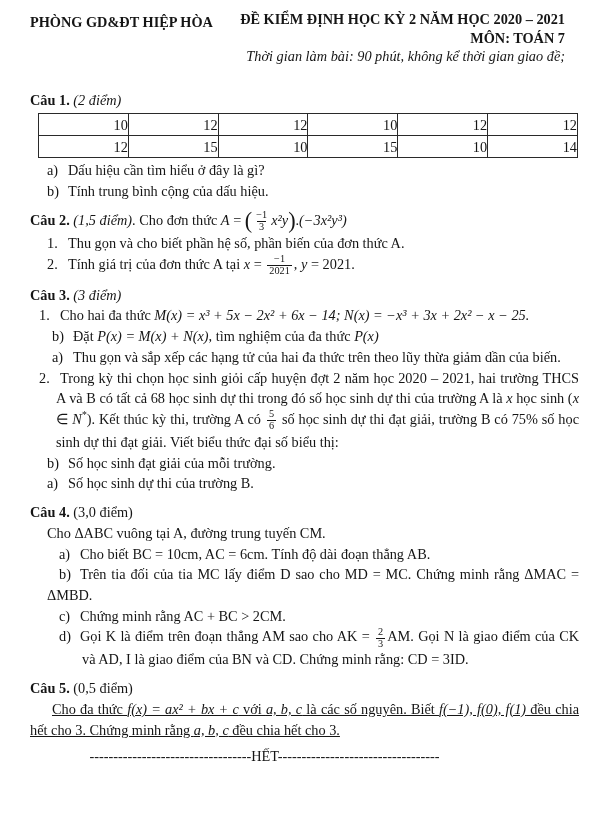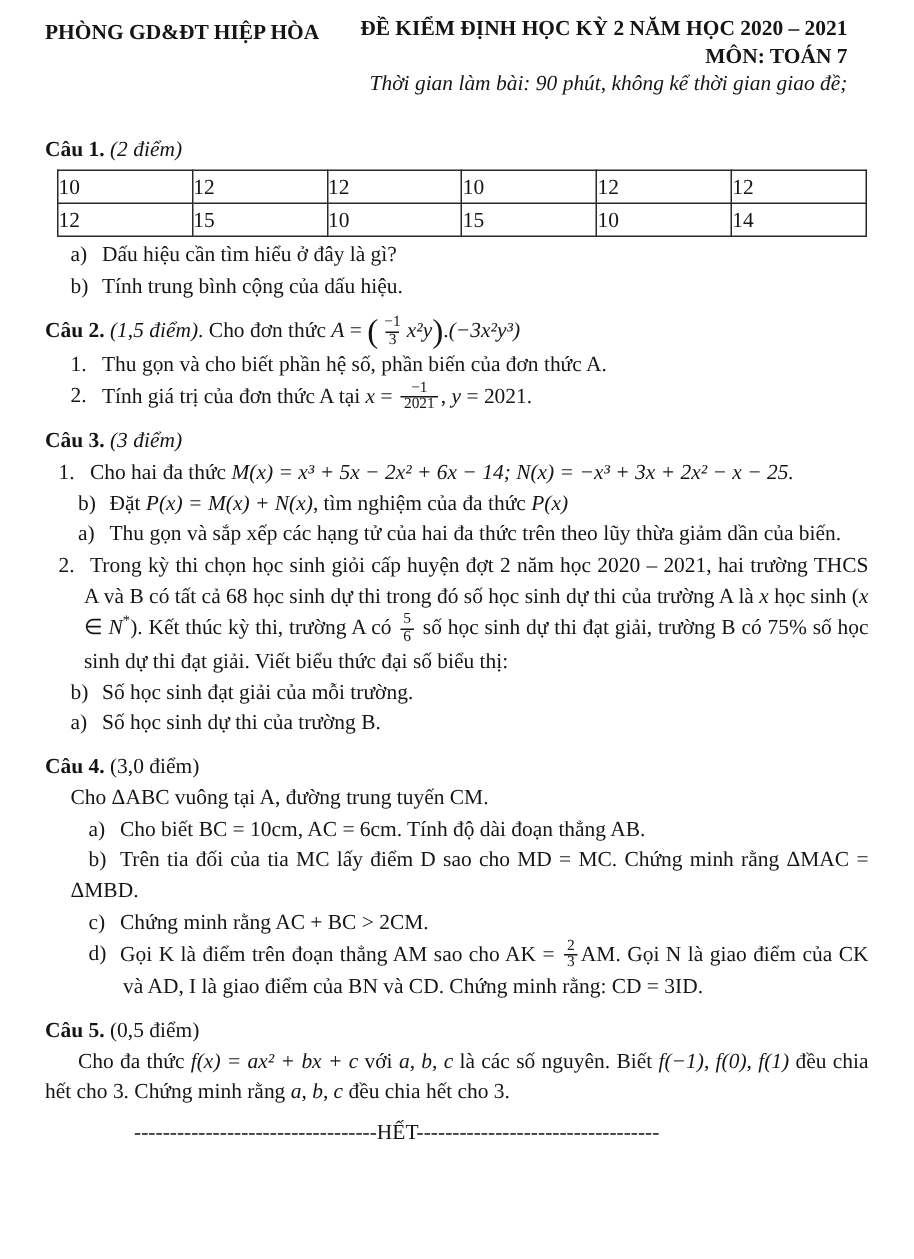--- a/index.html
+++ b/index.html
@@ -26,25 +26,25 @@
   .mi{font-style:italic;}
   .para{text-align:justify;text-indent:22px;}
   .sub1{margin-left:17px;}          
   .l1{margin-left:9px;}             
   .l1a{margin-left:22px;}           
   .c3p2{margin-left:9px;padding-left:17px;text-indent:-17px;text-align:justify;}
   .c4intro{margin-left:17px;}
   .c4item{margin-left:29px;}
   .c4b{margin-left:17px;text-indent:12px;text-align:justify;}
   .c4d{margin-left:29px;padding-left:23px;text-indent:-23px;text-align:justify;}
-  .c5p{text-align:justify;text-indent:22px;}
+  .c5p{text-align:justify;text-indent:22px;text-decoration:underline;}
   .lab{display:inline-block;min-width:21px;text-indent:0;}
   
   table.grid{border-collapse:collapse;table-layout:fixed;width:540px;margin:3px 0 2px 8px;}
-  table.grid td{border:1px solid #2a2a2a;text-align:left;height:21px;padding:0;}
+  table.grid td{border:1px solid #2a2a2a;text-align:right;height:21px;padding:0;}
   
   .frac{display:inline-flex;flex-direction:column;align-items:center;vertical-align:middle;
         line-height:1.05;font-size:0.72em;margin:0 2px;font-style:normal;text-indent:0;}
   .fnum{padding:0 2px;}
   .fden{border-top:1px solid #151515;padding:0 2px;}
   .bp{font-size:1.55em;line-height:1;vertical-align:-0.14em;font-weight:300;}
   .sup{vertical-align:super;font-size:0.68em;line-height:0;}
   
   .endline{text-align:center;margin-top:6px;transform:translateX(-40px);}
 </style>

